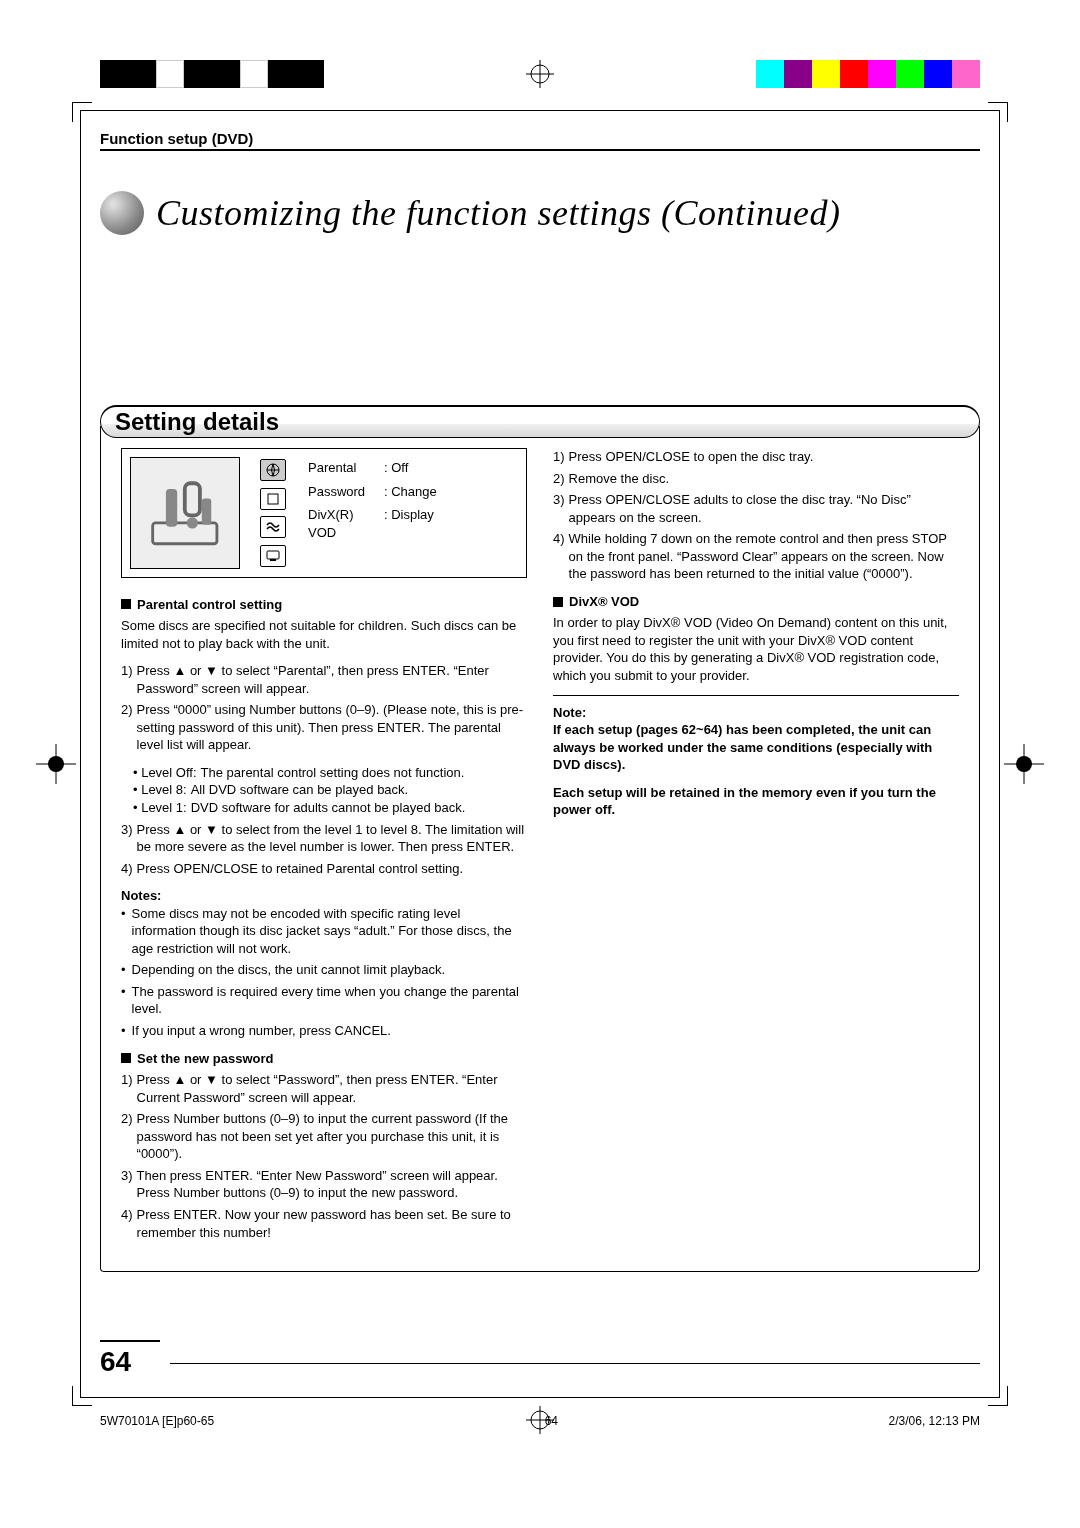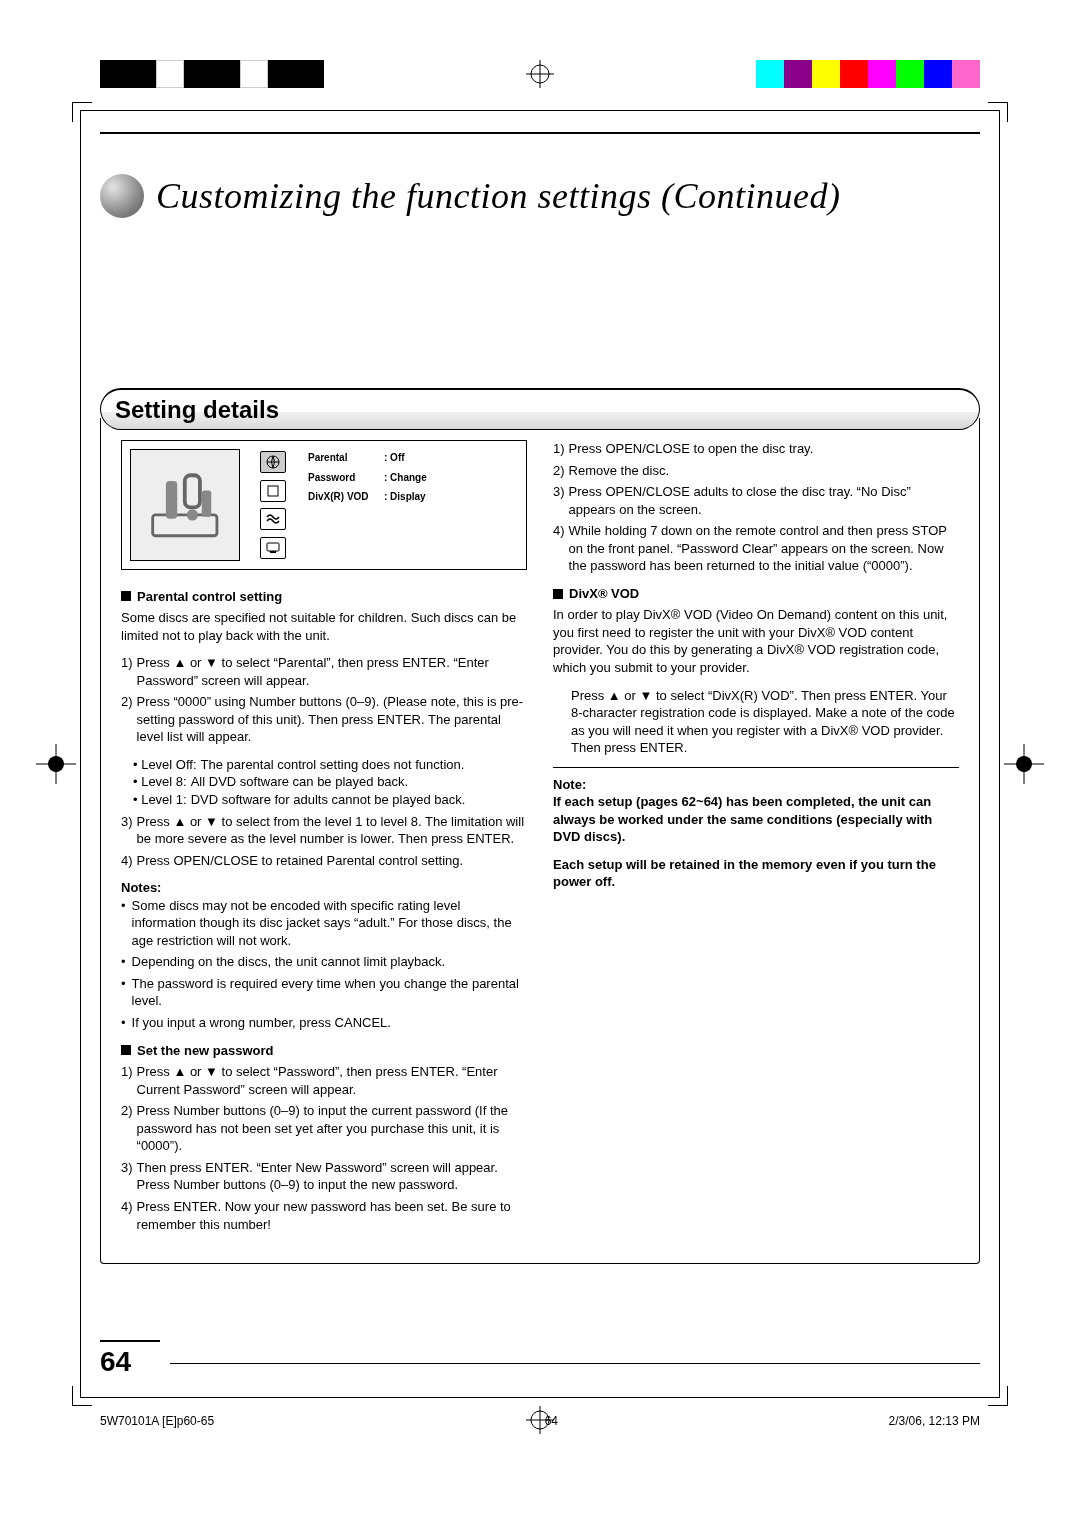--- a/index.html
+++ b/index.html
@@ -29,21 +29,21 @@
   .hr-thin { border: none; border-top: 2px solid #000; margin: 2px 0 20px; }
 
   .titlerow { display: flex; align-items: center; margin-top: 40px; }
   .titlebullet { width: 44px; height: 44px; border-radius: 50%;
                  background: radial-gradient(circle at 30% 30%, #ddd 5%, #888 60%, #555 100%);
                  margin-right: 12px; flex-shrink: 0; }
   .pagetitle { font-family: "Times New Roman", Times, serif; font-style: italic;
                font-size: 36px; font-weight: normal; letter-spacing: .5px; }
 
   .headingbar { position: relative; margin-top: 170px; border: 1px solid #000; border-top: 2px solid #000;
-                border-radius: 22px; height: 42px; display: flex; align-items: center; padding-left: 14px;
+                border-radius: 22px; height: 33px; display: flex; align-items: center; padding-left: 14px;
                 background: linear-gradient(#fff 0%, #fff 55%, #f1f1f1 56%, #d8d8d8 100%); overflow: hidden; }
   .headingbar h2 { font-size: 24px; font-weight: bold; }
 
   .contentframe { border: 1px solid #000; border-top: none; border-radius: 0 0 4px 4px;
                   margin-top: -12px; padding: 22px 20px 20px; }
   .columns { display: flex; gap: 26px; }
   .col { width: 50%; font-size: 13px; line-height: 1.35; }
   .col p, .col ol, .col ul, .col table { margin-bottom: 10px; }
   .bhead { font-weight: bold; margin-bottom: 4px; display: flex; align-items: center; }
   .bhead .sq { display: inline-block; width: 10px; height: 10px; background: #000; margin-right: 6px; }
@@ -60,21 +60,21 @@
   .lvlrow .lvl b { font-weight: normal; }
 
   .menubox { border: 1px solid #000; padding: 8px; display: flex; gap: 20px; height: 130px; }
   .menuimg { width: 110px; height: 100%; border: 1px solid #000; background: #eee;
              display: flex; align-items: center; justify-content: center; }
   .menuimg svg { width: 70%; height: 70%; }
   .tabstrip { width: 28px; display: flex; flex-direction: column; justify-content: space-between; padding: 2px 0; }
   .tabstrip .tab { width: 26px; height: 22px; border: 1px solid #000; border-radius: 2px;
                    display: flex; align-items: center; justify-content: center; font-size: 12px; }
   .tabstrip .tab.sel { background: #ccc; }
-  .menulist { font-size: 10px; font-weight: bold; flex: 1; padding-top: 2px; }
+  .menulist { font-size: 13px; font-weight: normal; flex: 1; padding-top: 2px; }
   .menulist .row { display: flex; gap: 6px; margin-bottom: 6px; }
   .menulist .row .k { width: 70px; }
 
   .pagenum { position: absolute; left: 0; bottom: 0; font-size: 28px; font-weight: bold;
              border-top: 2px solid #000; padding-top: 4px; width: 60px; text-align: left; }
   .bottomrule { position: absolute; left: 70px; right: 0; bottom: 14px; border-top: 1px solid #000; }
 
   .footer { position: absolute; left: 100px; right: 100px; bottom: 100px; display: flex;
             justify-content: space-between; font-size: 12px; color: #000; align-items: flex-end; }
 </style>
@@ -132,20 +132,21 @@
 <div class="tickmark" style="right:36px;top:50%;margin-top:-20px">
   <svg viewBox="0 0 40 40">
       <circle cx="20" cy="20" r="8" fill="#000"></circle>
       <line x1="20" y1="0" x2="20" y2="40" stroke="#000"></line>
       <line x1="0" y1="20" x2="40" y2="20" stroke="#000"></line>
     </svg>
 </div>
 
 <div class="page">
 
+  <div class="sectionlabel">Function setup (DVD)</div>
   <hr class="hr-thin">
 
   <div class="titlerow">
     <div class="titlebullet"></div>
     <div class="pagetitle">Customizing the function settings (Continued)</div>
   </div>
 
   <div class="headingbar">
     <h2>Setting details</h2>
   </div>
@@ -305,21 +306,20 @@
               <span class="n">4)</span>
               <span>While holding 7 down on the remote control and then press STOP on the front panel. “Password Clear” appears on the screen. Now the password has been returned to the initial value (“0000”).</span>
             </li>
         </ol>
 
         <div class="bhead">
             <span class="sq"></span>
             <span>DivX® VOD</span>
           </div>
         <p>In order to play DivX® VOD (Video On Demand) content on this unit, you first need to register the unit with your DivX® VOD content provider. You do this by generating a DivX® VOD registration code, which you submit to your provider.</p>
-        <p style="margin-left:18px">Press ▲ or ▼ to select “DivX(R) VOD”. Then press ENTER. Your 8-character registration code is displayed. Make a note of the code as you will need it when you register with a DivX® VOD provider. Then press ENTER.</p>
 
         <hr style="border:none;border-top:1px solid #000;margin:8px 0">
         <div class="note">Note:</div>
         <p style="font-weight:bold">If each setup (pages 62~64) has been completed, the unit can always be worked under the same conditions (especially with DVD discs).</p>
         <p style="font-weight:bold">Each setup will be retained in the memory even if you turn the power off.</p>
       </div>
     </div>
   </div>
 
   <div class="pagenum">64</div>

